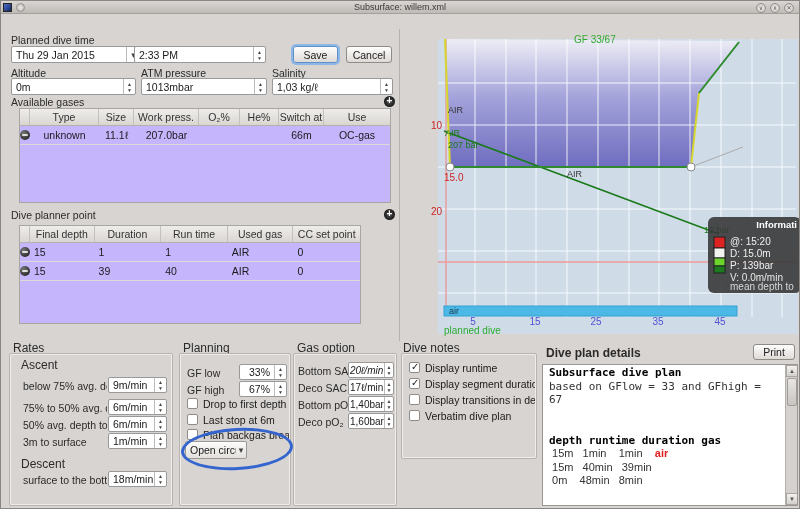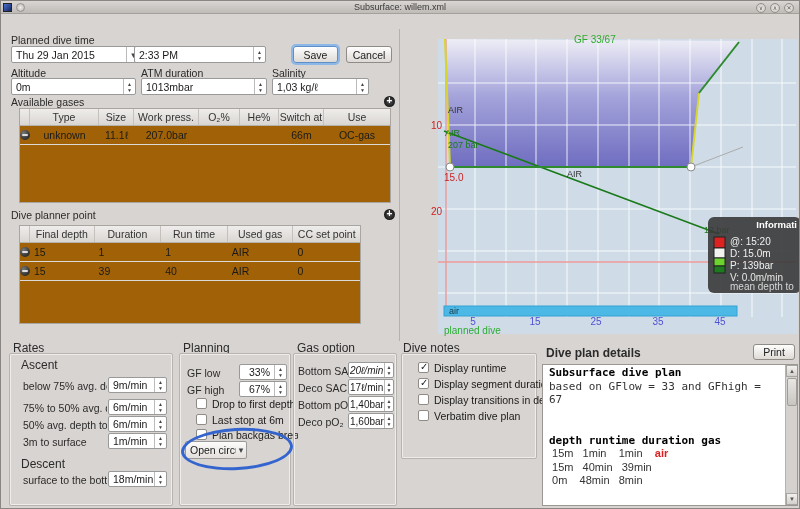--- a/index.html
+++ b/index.html
@@ -25,32 +25,32 @@
   .spin::after{content:"▼";font-size:5px;line-height:6px;}
   .combo-arrow{width:14px;height:100%;border-left:1px solid #bbb;display:flex;align-items:center;justify-content:center;color:#444;}
   .combo-arrow::after{content:"▾";font-size:9px;}
   .btn{position:absolute;height:17px;background:linear-gradient(#fefefe,#dedad6);border:1px solid #8f8b87;border-radius:3px;font-size:10.5px;text-align:center;color:#222;display:flex;align-items:center;justify-content:center;}
   .btn.default{box-shadow:0 0 0 2px #8db7e7;border-color:#5e8fc7;}
   .addbtn{position:absolute;width:11px;height:11px;border-radius:50%;background:radial-gradient(#555,#000);color:#fff;}
   .addbtn::after{content:"+";position:absolute;left:0;top:-1px;width:11px;text-align:center;font-size:10px;font-weight:bold;}
   .delicon{display:inline-block;width:10px;height:10px;border-radius:50%;background:radial-gradient(circle at 35% 30%,#777,#111);position:relative;}
   .delicon::after{content:"";position:absolute;left:2px;top:4px;width:6px;height:2px;background:#ddd;border-radius:1px;}
   
-  .tbl{position:absolute;background:#a16207;border:1px solid #a9a5a1;}
+  .tbl{position:absolute;background:#c4b5fd;border:1px solid #a9a5a1;}
   .thead{display:flex;background:linear-gradient(#efedeb,#d9d6d2);border-bottom:1px solid #b5b1ad;}
   .th{font-size:10.5px;color:#333;text-align:center;padding:2px 0;border-right:1px solid #c4c0bc;overflow:hidden;white-space:nowrap;}
   .th:last-child{border-right:none;}
   .trow{display:flex;border-bottom:1px solid #dcdad8;align-items:center;}
   .td{font-size:10.5px;padding:3px 0;text-align:center;overflow:hidden;white-space:nowrap;}
   .td.left{text-align:left;padding-left:4px;}
   .iconcell{display:flex;align-items:center;justify-content:center;}
   
   .grp{position:absolute;border:1px solid #b7b3af;border-radius:2px;box-shadow:inset 0 0 0 1px #efedea;}
   .grplbl{position:absolute;font-size:12px;color:#2b2b2b;white-space:nowrap;overflow:hidden;}
-  .cbrow{position:absolute;display:flex;align-items:center;height:13px;margin-left:9px;}
+  .cbrow{position:absolute;display:flex;align-items:center;height:13px;}
   .cb{width:11px;height:11px;background:#fff;border:1px solid #8f8b87;border-radius:2px;margin-right:5px;position:relative;flex:none;}
   .cb.checked::after{content:"✓";position:absolute;left:1px;top:-2px;font-size:10px;color:#222;}
   .cblabel{font-size:10.5px;white-space:nowrap;overflow:hidden;}
   
   #annot-ellipse{position:absolute;left:180px;top:427px;width:112px;height:42px;border:3px solid #3465cf;border-radius:50%;transform:rotate(-3deg);}
   
   #plan-text{position:absolute;left:541px;top:363px;width:256px;height:142px;background:#fff;border:1px solid #9a9692;overflow:hidden;}
   .plan-line{font-family:"DejaVu Sans Mono",monospace;font-size:11px;line-height:13.5px;white-space:pre;color:#333;padding-left:6px;}
   .plan-line.bold{font-weight:bold;color:#000;}
   .plan-gas{color:#e02020;font-weight:bold;}
@@ -81,32 +81,32 @@
     <span class="combo-arrow"></span>
   </div>
   <div class="field" style="left:133px;top:45px;width:132px;">
     <span class="val">2:33 PM</span>
     <span class="spin"></span>
   </div>
   <div class="btn default" style="left:292px;top:45px;width:45px;">Save</div>
   <div class="btn" style="left:345px;top:45px;width:46px;">Cancel</div>
 
   <div class="lbl" style="left:10px;top:66px;">Altitude</div>
-  <div class="lbl" style="left:140px;top:66px;">ATM duration</div>
+  <div class="lbl" style="left:140px;top:66px;">ATM pressure</div>
   <div class="lbl" style="left:271px;top:66px;">Salinity</div>
 
   <div class="field" style="left:10px;top:77px;width:125px;">
     <span class="val">0m</span>
     <span class="spin"></span>
   </div>
   <div class="field" style="left:140px;top:77px;width:126px;">
     <span class="val">1013mbar</span>
     <span class="spin"></span>
   </div>
-  <div class="field" style="left:271px;top:77px;width:97px;">
+  <div class="field" style="left:271px;top:77px;width:121px;">
     <span class="val">1,03 kg/ℓ</span>
     <span class="spin"></span>
   </div>
 
   <div class="lbl" style="left:10px;top:95px;">Available gases</div>
   <div class="addbtn" style="left:383px;top:95px;"></div>
 
   <div class="tbl" style="left:18px;top:107px;width:372px;height:95px;">
     <div class="thead">
       <div class="th" style="width:10px;"></div>

